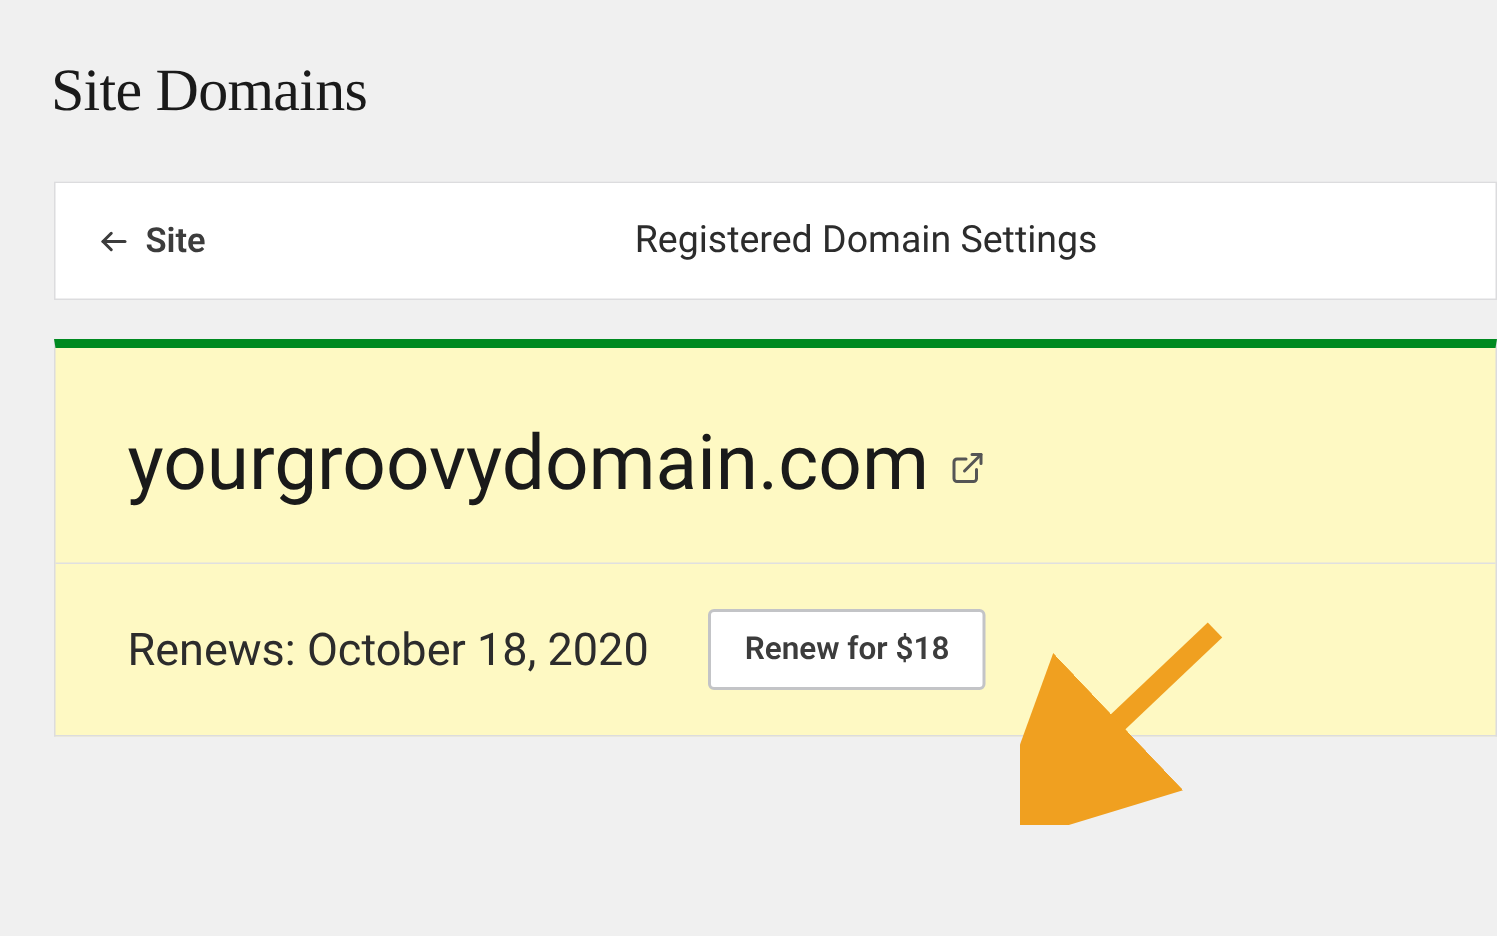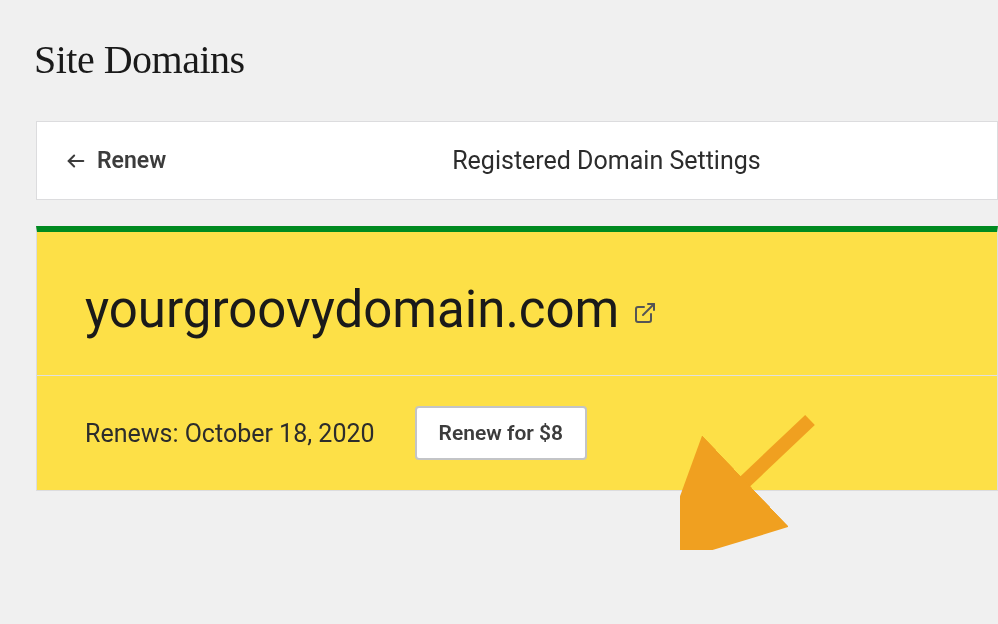--- a/index.html
+++ b/index.html
@@ -53,21 +53,21 @@
       width: 22px;
       height: 22px;
     }
     .panel-header-title {
       font-size: 25px;
       color: #2c2c2c;
       font-weight: 400;
       margin-left: 286px;
     }
     .card {
-      background: #fde047;
+      background: #fef9c3;
       border: 1px solid #dcdcde;
       margin: 26px 0 0 36px;
       width: calc(100% - 36px);
       border-top: 6px solid #008a20;
       position: relative;
     }
     .card-body {
       padding: 48px 48px 36px 48px;
       border-bottom: 1px solid #e0e0e0;
     }
@@ -111,21 +111,21 @@
       color: #008a20;
       font-weight: 400;
     }
     .card-footer {
       padding: 30px 48px;
       display: flex;
       align-items: center;
       gap: 40px;
     }
     .renew-label {
-      font-size: 25px;
+      font-size: 30px;
       color: #2c2c2c;
     }
     .renew-button {
       border: 2px solid #c3c4c7;
       background: #ffffff;
       border-radius: 4px;
       padding: 13px 22px;
       font-size: 21px;
       font-weight: 600;
       color: #3c3c3c;
@@ -146,42 +146,42 @@
 
 <div class="panel">
   <div class="panel-header">
     <a class="back-link">
       <span class="back-arrow">
         <svg viewBox="0 0 24 24" fill="none" stroke="#3c3c3c" stroke-width="2.2" stroke-linecap="round" stroke-linejoin="round">
           <line x1="20" y1="12" x2="4" y2="12"></line>
           <polyline points="10,18 4,12 10,6"></polyline>
         </svg>
       </span>
-      <span>Renew</span>
+      <span>Site</span>
     </a>
     <div class="panel-header-title">Registered Domain Settings</div>
   </div>
 </div>
 
 <div class="card">
   <div class="card-body">
     <div class="domain-row">
       <span class="domain-name">yourgroovydomain.com</span>
       <a class="external-icon">
         <svg viewBox="0 0 24 24" fill="none" stroke="#555" stroke-width="2" stroke-linecap="round" stroke-linejoin="round">
           <path d="M18 13v6a2 2 0 0 1-2 2H5a2 2 0 0 1-2-2V8a2 2 0 0 1 2-2h6"></path>
           <polyline points="15 3 21 3 21 9"></polyline>
           <line x1="10" y1="14" x2="21" y2="3"></line>
         </svg>
       </a>
     </div>
   </div>
   <div class="card-footer">
     <span class="renew-label">Renews: October 18, 2020</span>
-    <button class="renew-button">Renew for $8</button>
+    <button class="renew-button">Renew for $18</button>
   </div>
 </div>
 
 <svg class="annotation-arrow" width="160" height="150" viewBox="0 0 160 150">
   <defs>
     <marker id="arrowhead" markerWidth="9" markerHeight="9" refX="3" refY="4.5" orient="auto">
       <polygon points="0 0, 9 4.5, 0 9" fill="#f0a020"></polygon>
     </marker>
   </defs>
   <line x1="130" y1="20" x2="35" y2="110" stroke="#f0a020" stroke-width="14" marker-end="url(#arrowhead)"></line>

